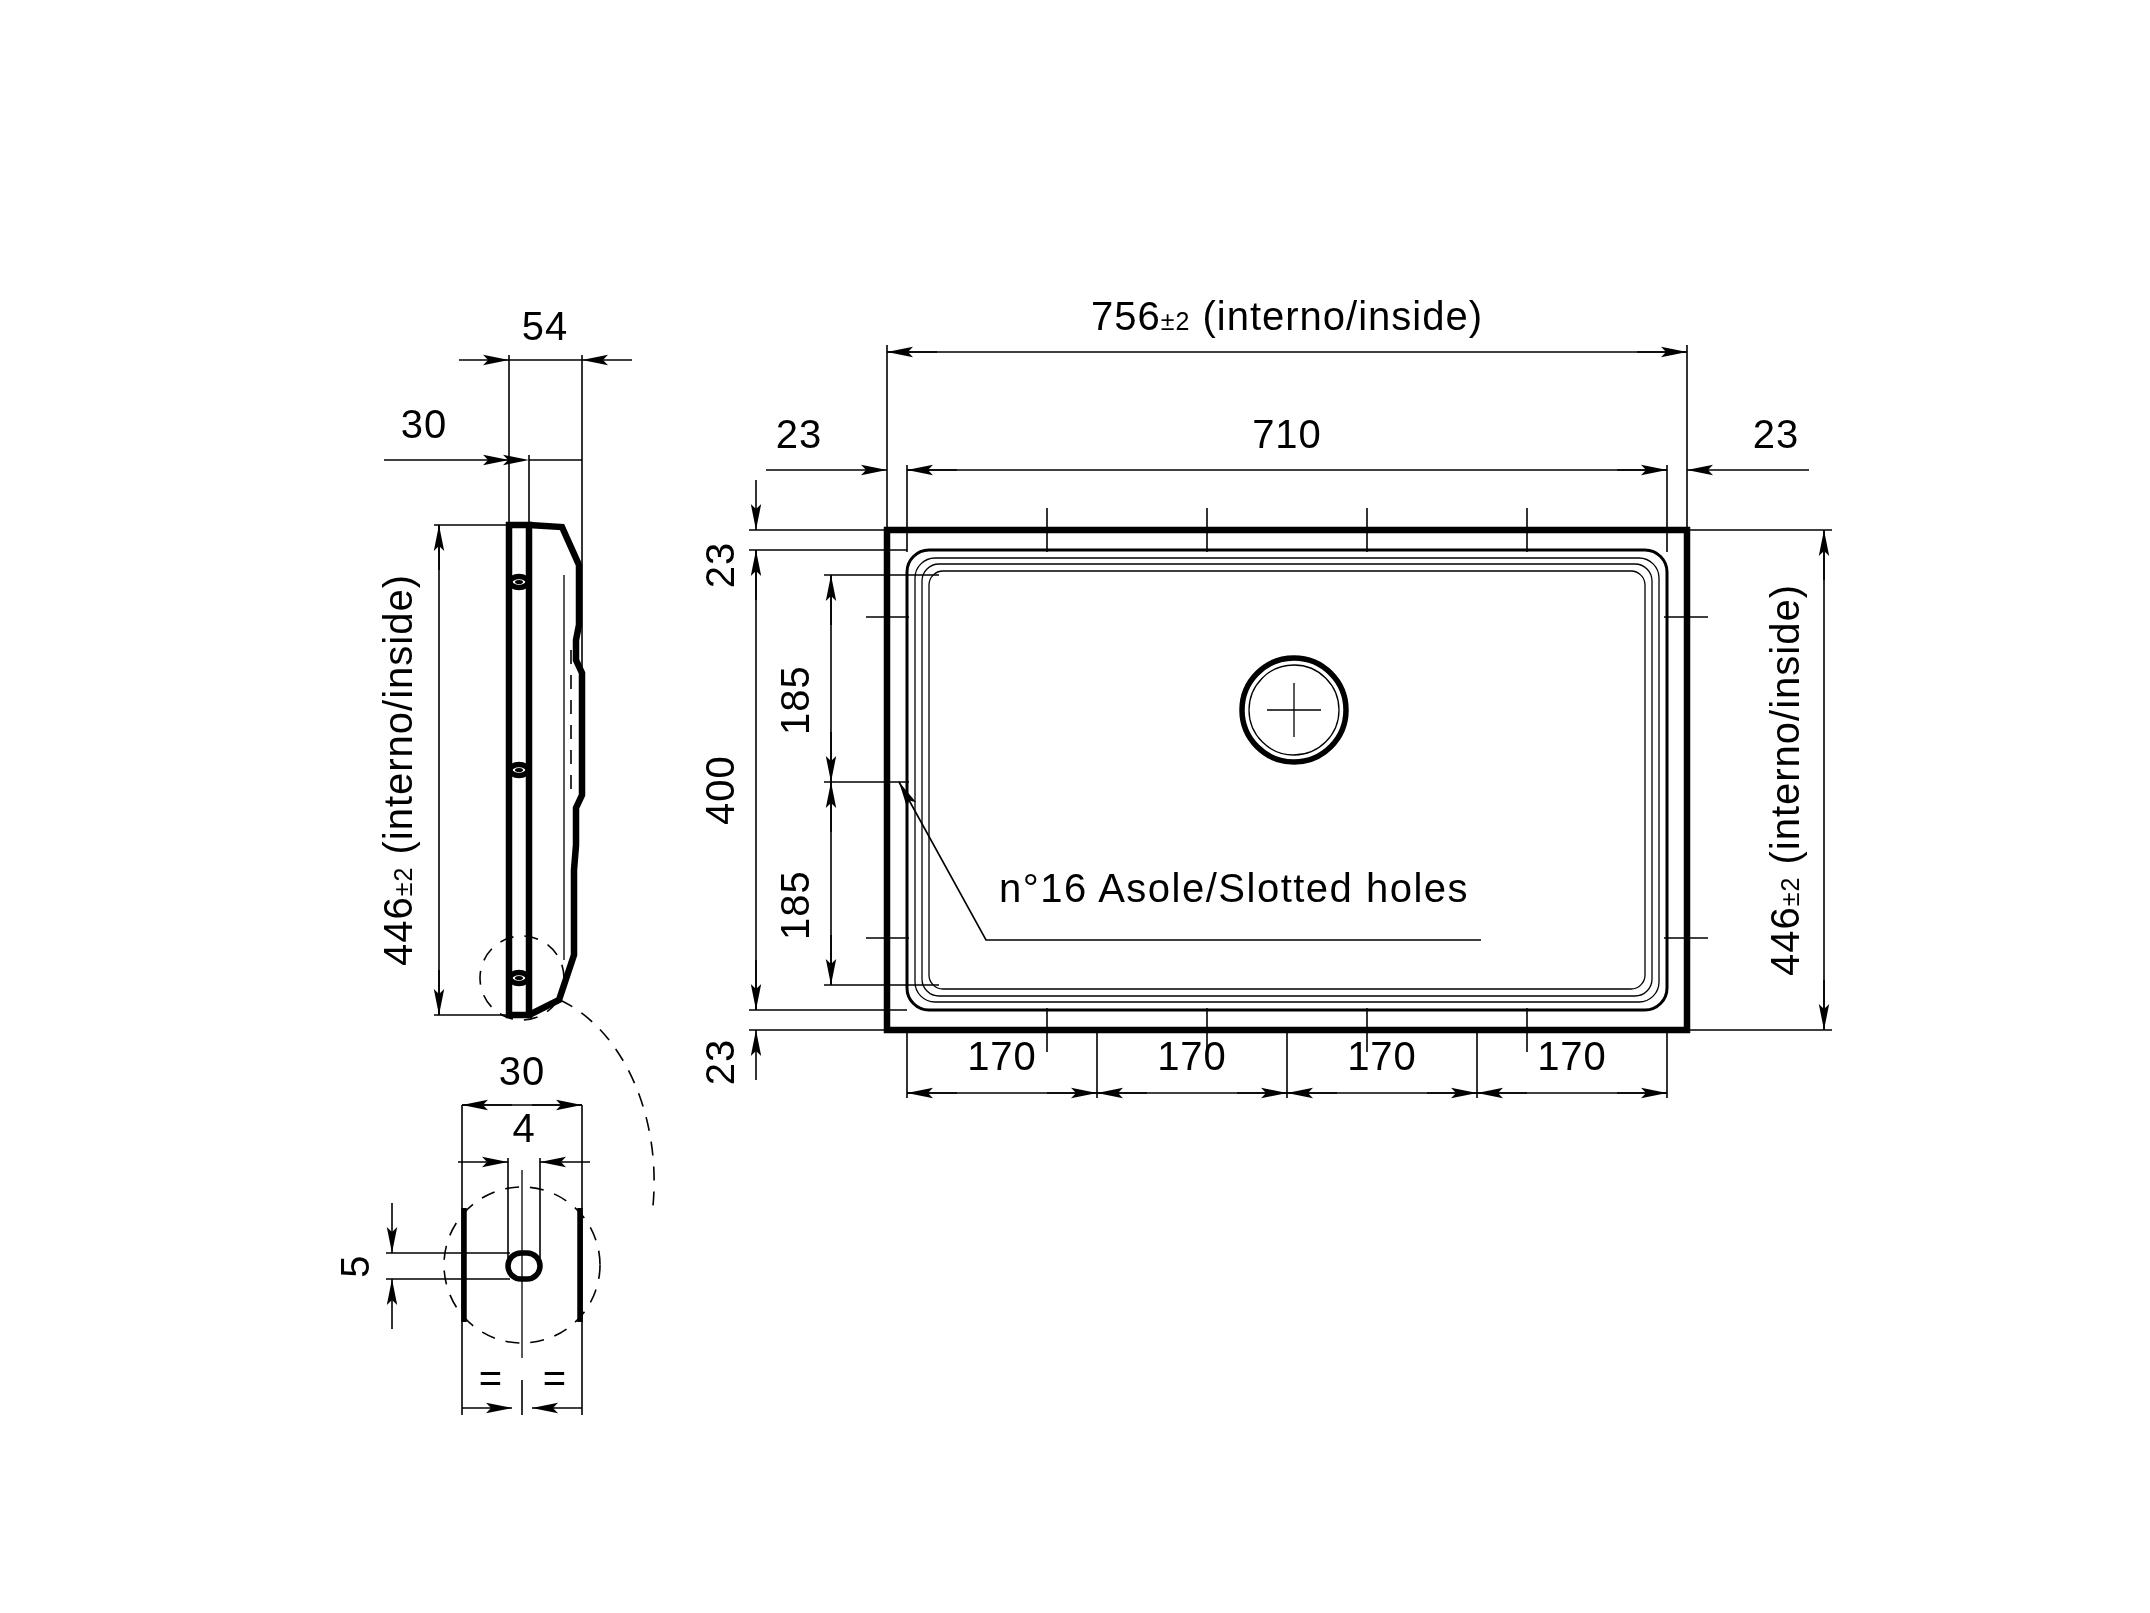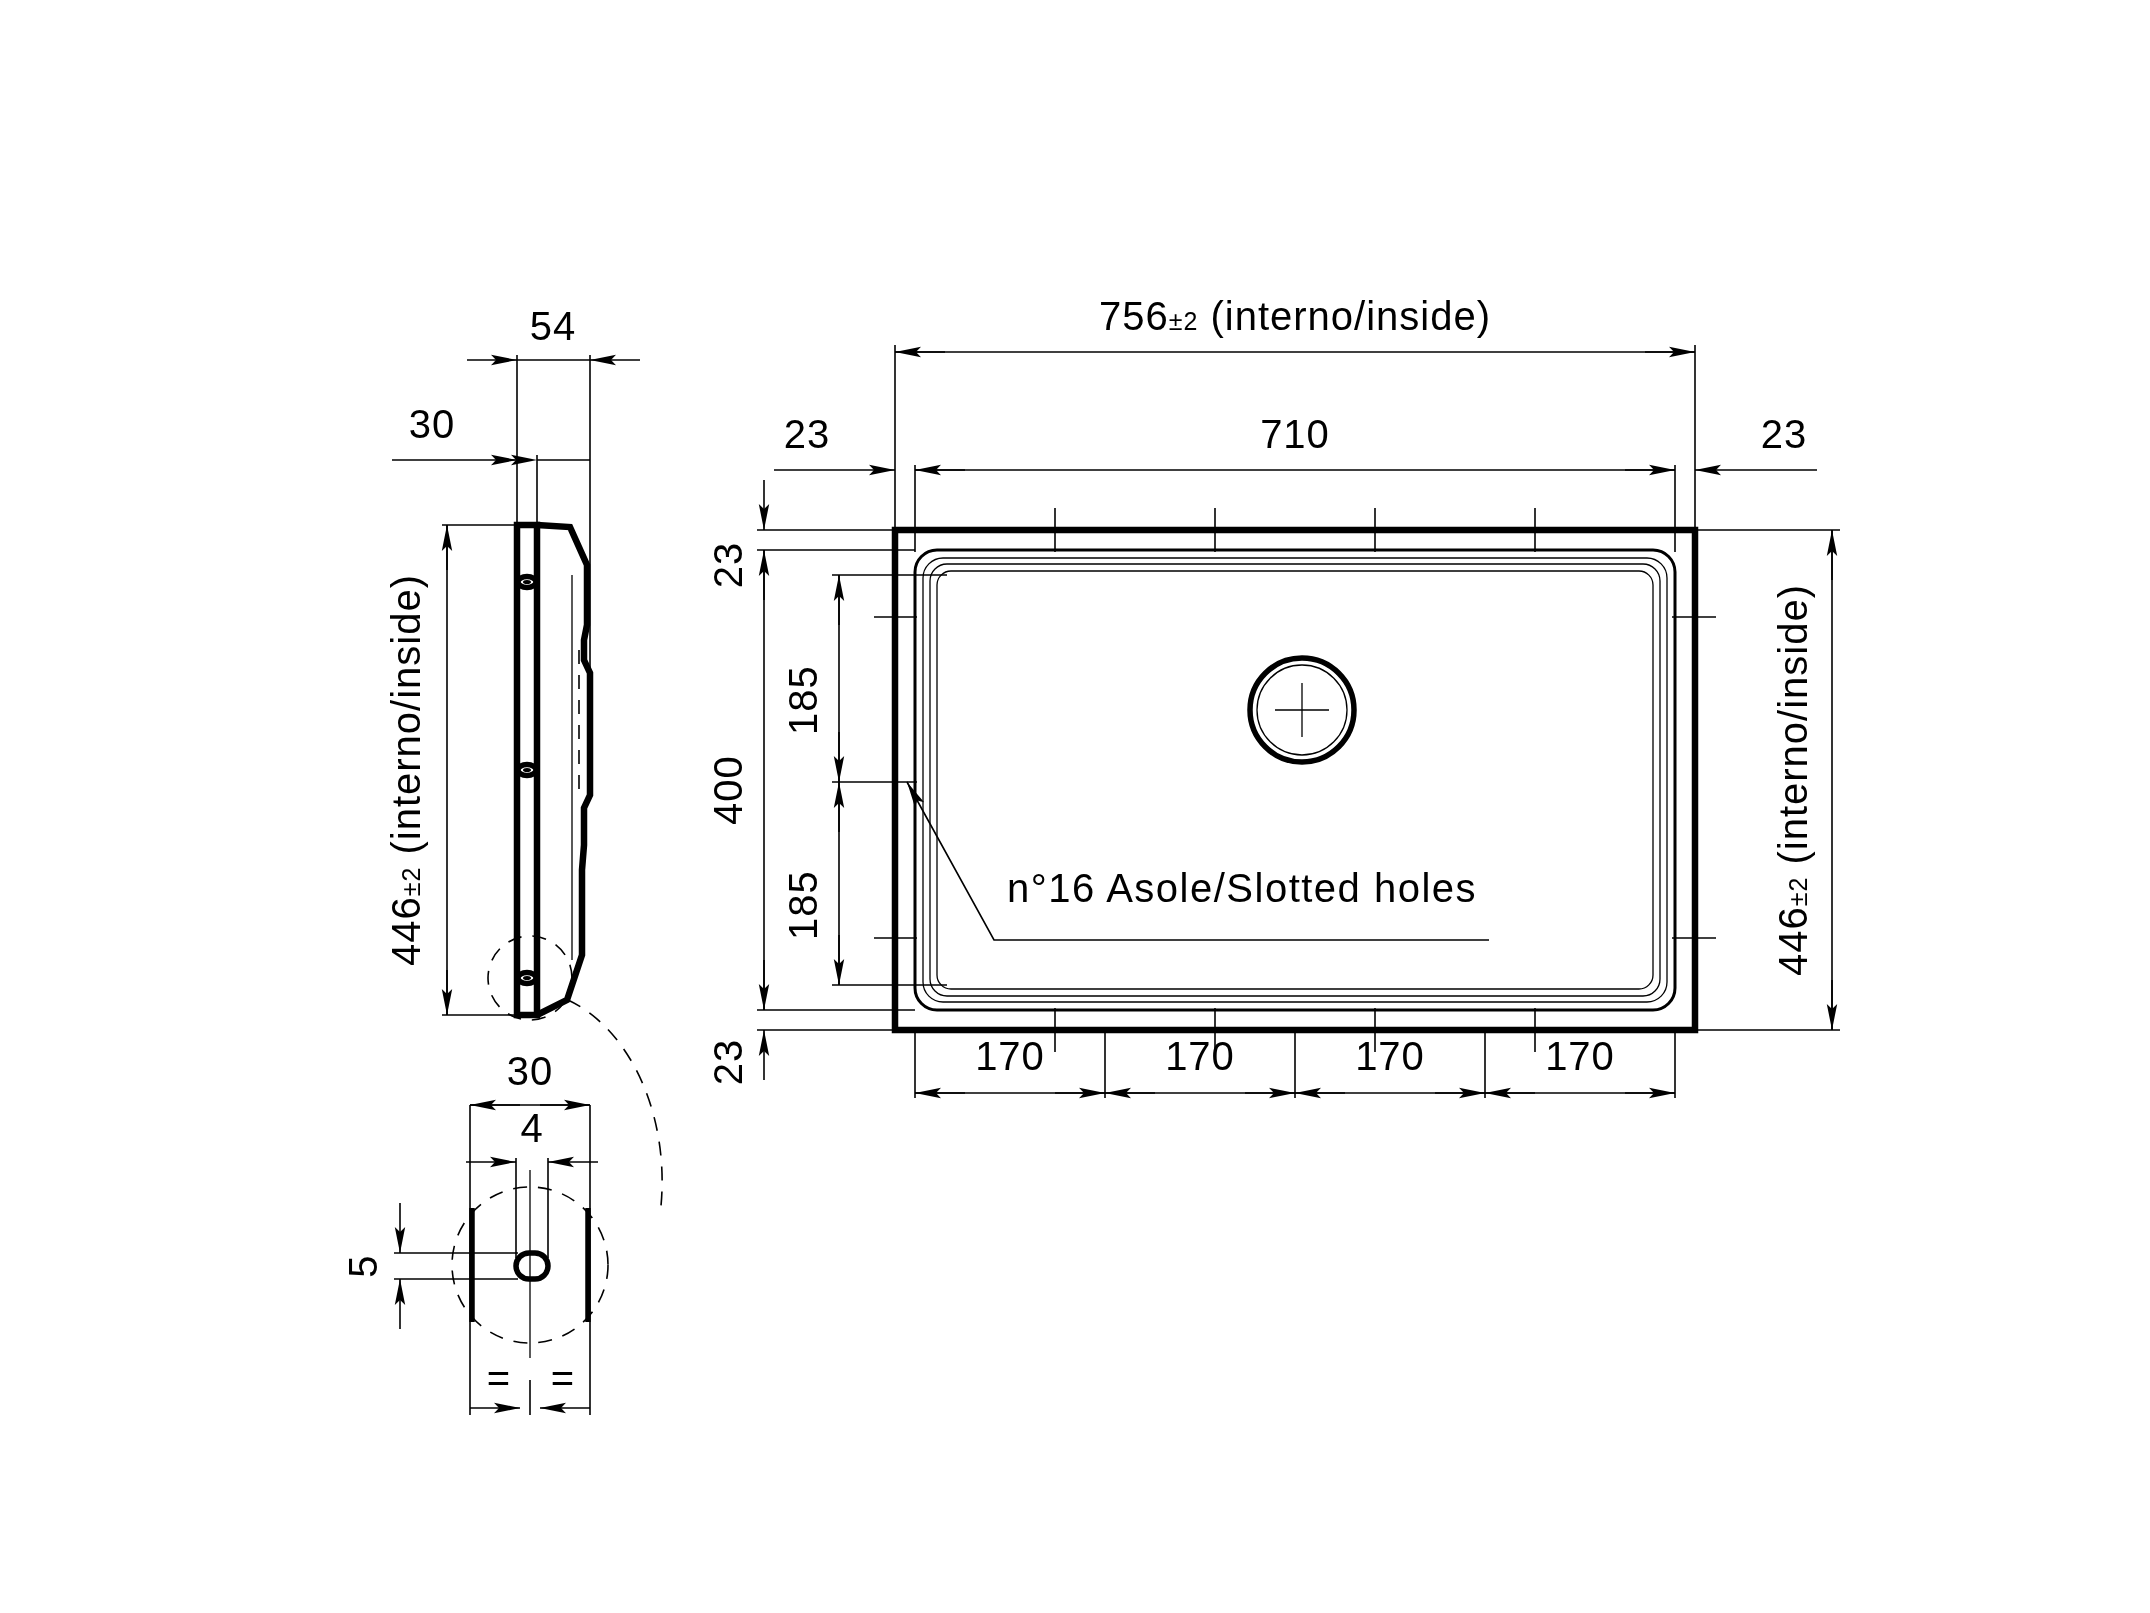--- a/index.html
+++ b/index.html
@@ -10,21 +10,21 @@
   }
   body {
     width: 2150px;
     height: 1613px;
     font-family: "Liberation Sans", sans-serif;
     overflow: hidden;
     position: relative;
   }
   #drawing-root {
     position: absolute;
-    left: 12px;
+    left: 4px;
     top: 0;
     width: 1731px;
     height: 1613px;
   }
   svg.cad {
     display: block;
     width: 2150px;
     height: 1613px;
     background: #ffffff;
   }

